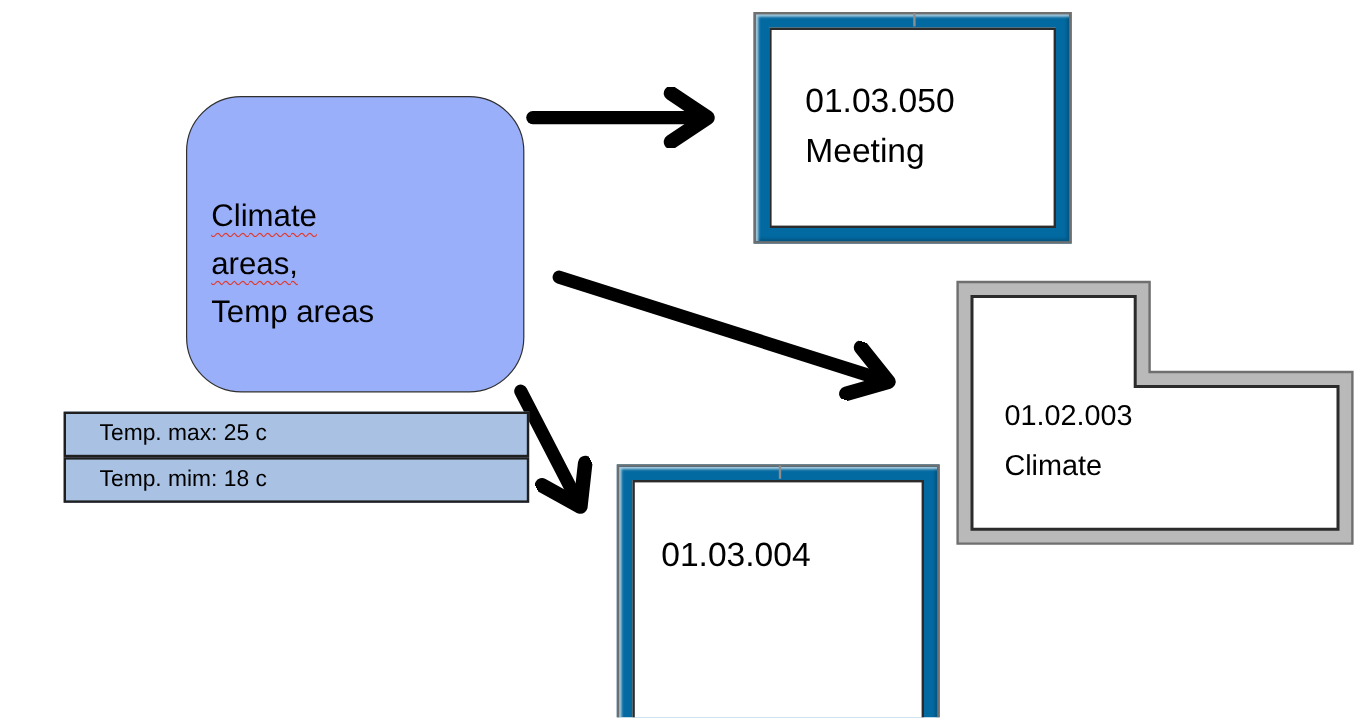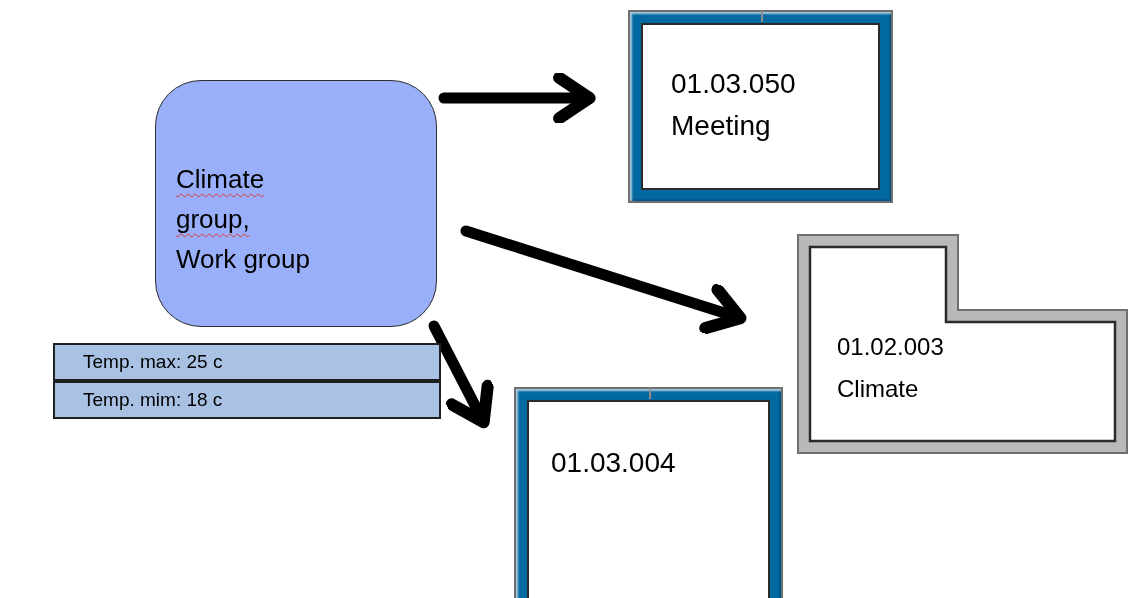--- a/index.html
+++ b/index.html
@@ -125,22 +125,22 @@
     </g>
 
     <line x1="444" y1="98" x2="586" y2="98" stroke="#000000" stroke-width="11" stroke-linecap="round" marker-end="url(#ah)"></line>
     <line x1="466" y1="231" x2="737" y2="317" stroke="#000000" stroke-width="11" stroke-linecap="round" marker-end="url(#ah)"></line>
     <line x1="434" y1="326" x2="482" y2="419" stroke="#000000" stroke-width="11" stroke-linecap="round" marker-end="url(#ah)"></line>
   </svg>
 
   <div class="source-box">
     <div class="source-text">
       <span class="squiggle">Climate</span><br>
-      <span class="squiggle">group,</span><br>
-      <span>Work group</span>
+      <span class="squiggle">areas,</span><br>
+      <span>Temp areas</span>
     </div>
   </div>
 
   <div class="temp-table">
     <div class="temp-row">
       <span>Temp. max: 25 c</span>
     </div>
     <div class="temp-row">
       <span>Temp. mim: 18 c</span>
     </div>

